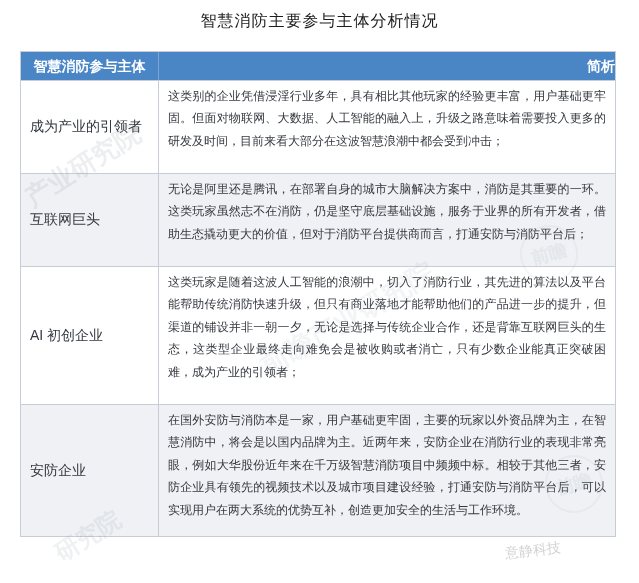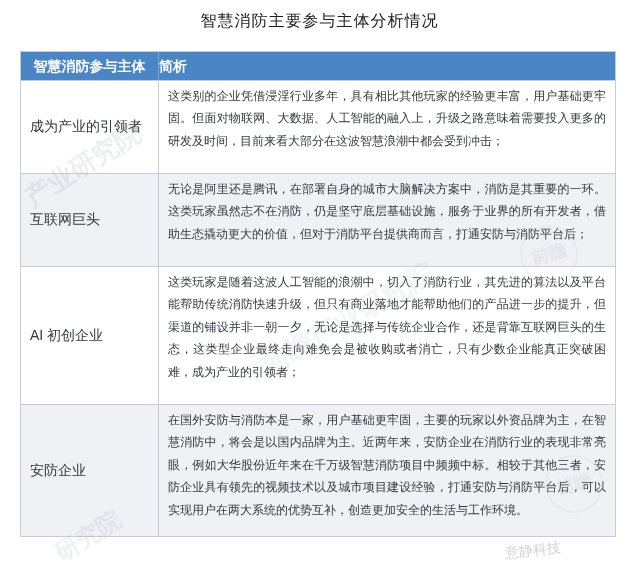--- a/index.html
+++ b/index.html
@@ -33,21 +33,21 @@
     align-items:center;
   }
   .thead .hc1{
     width:138px;flex:0 0 138px;
     text-align:center;
     border-right:1px solid #7aa3d6;
     box-sizing:border-box;
     height:28px;line-height:28px;
   }
   .thead .hc2{
-    flex:1;text-align:left;
+    flex:1;text-align:right;
     height:28px;line-height:28px;
   }
   .trow{
     display:flex;
     border-top:1px solid #c6cdd6;
     background:#ffffff;
   }
   .trow.tint{ background:#eff1f4; }
   .trow .label{
     width:138px;flex:0 0 138px;

